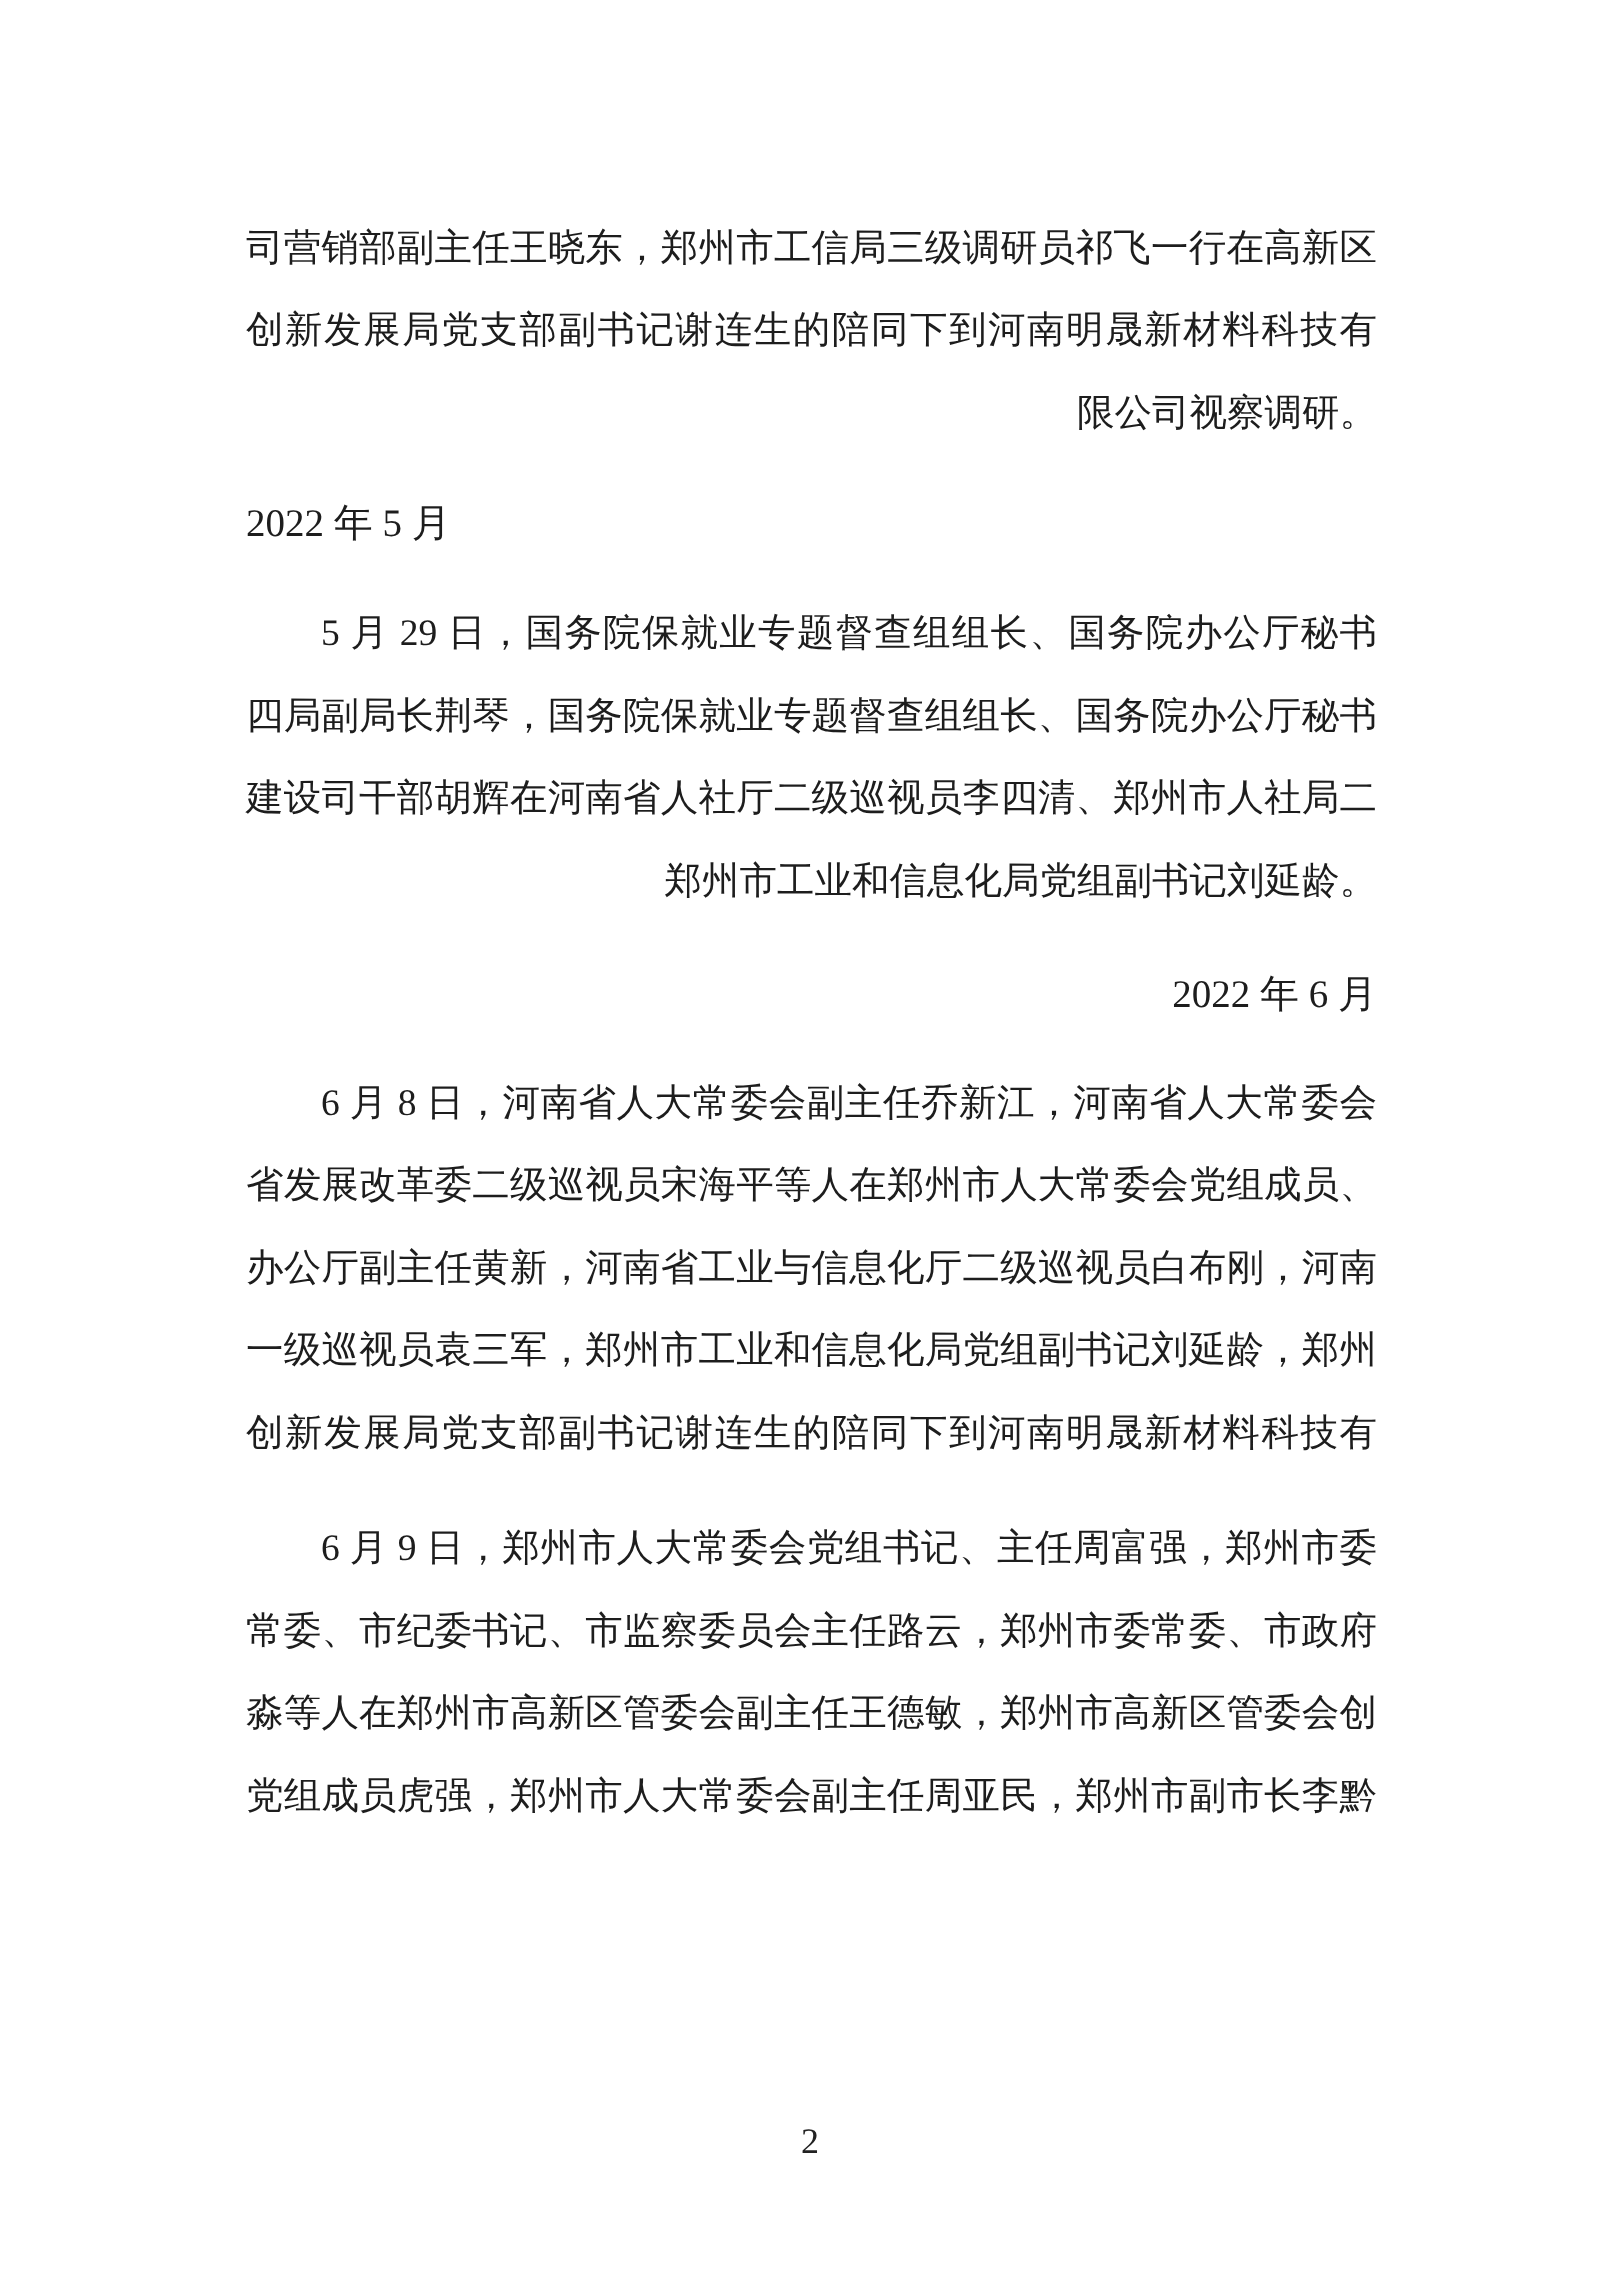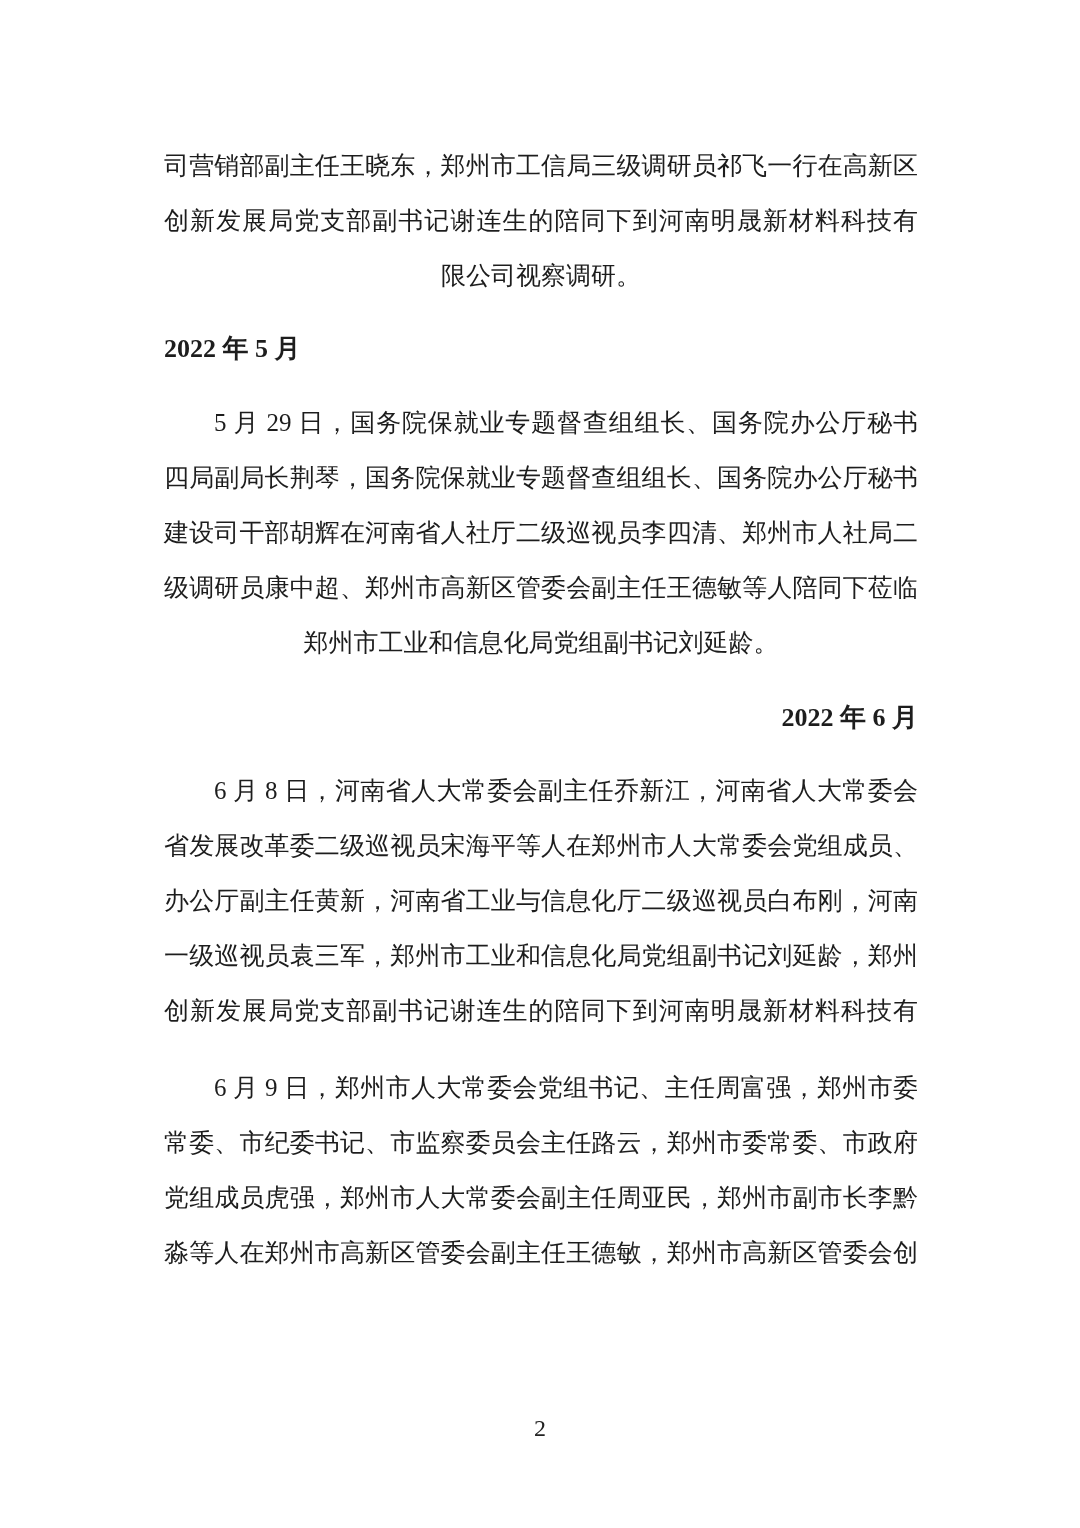--- a/index.html
+++ b/index.html
@@ -27,31 +27,31 @@
     font-size: 25px;
     line-height: 55px;
     height: 55px;
     white-space: nowrap;
     text-align: left;
   }
   .line.justify {
     text-align: justify;
     text-align-last: justify;
   }
-  .line.left { text-align: center; }
+  .line.left { text-align: right; }
   .line.tight {
     text-align: left;
     letter-spacing: -0.72px;
   }
   .line.indent { text-indent: 50px; }
   .heading {
     font-size: 26px;
     line-height: 55px;
     height: 55px;
-    font-weight: bold;
+    font-weight: normal;
   }
   
   .content > :nth-child(2) { margin-top: 18px; }  
   .content > :nth-child(3) { margin-top: 19px; }  
   .content > :nth-child(4) { margin-top: 20px; text-align: right; }  
   .content > :nth-child(5) { margin-top: 18px; }  
   .content > :nth-child(6) { margin-top: 22px; }  
   .page-number {
     position: absolute;
     left: 0;
@@ -71,32 +71,31 @@
       <div class="paragraph">
         <div class="line justify">司营销部副主任王晓东，郑州市工信局三级调研员祁飞一行在高新区</div>
         <div class="line justify">创新发展局党支部副书记谢连生的陪同下到河南明晟新材料科技有</div>
         <div class="line left">限公司视察调研。</div>
       </div>
       <div class="heading">2022 年 5 月</div>
       <div class="paragraph">
         <div class="line justify indent">5 月 29 日，国务院保就业专题督查组组长、国务院办公厅秘书</div>
         <div class="line justify">四局副局长荆琴，国务院保就业专题督查组组长、国务院办公厅秘书</div>
         <div class="line justify">建设司干部胡辉在河南省人社厅二级巡视员李四清、郑州市人社局二</div>
-        <div class="line justify">级调研员康中超、郑州市高新区管委会副主任王德敏等人陪同下莅临</div>
         <div class="line left">郑州市工业和信息化局党组副书记刘延龄。</div>
       </div>
       <div class="heading">2022 年 6 月</div>
       <div class="paragraph">
         <div class="line justify indent">6 月 8 日，河南省人大常委会副主任乔新江，河南省人大常委会</div>
         <div class="line justify">省发展改革委二级巡视员宋海平等人在郑州市人大常委会党组成员、</div>
         <div class="line justify">办公厅副主任黄新，河南省工业与信息化厅二级巡视员白布刚，河南</div>
         <div class="line justify">一级巡视员袁三军，郑州市工业和信息化局党组副书记刘延龄，郑州</div>
         <div class="line justify">创新发展局党支部副书记谢连生的陪同下到河南明晟新材料科技有</div>
       </div>
       <div class="paragraph">
         <div class="line justify indent">6 月 9 日，郑州市人大常委会党组书记、主任周富强，郑州市委</div>
         <div class="line justify">常委、市纪委书记、市监察委员会主任路云，郑州市委常委、市政府</div>
+        <div class="line justify">淼等人在郑州市高新区管委会副主任王德敏，郑州市高新区管委会创</div>
         <div class="line justify">党组成员虎强，郑州市人大常委会副主任周亚民，郑州市副市长李黔</div>
-        <div class="line justify">淼等人在郑州市高新区管委会副主任王德敏，郑州市高新区管委会创</div>
       </div>
     </div>
   <div class="page-number">2</div>
 </div>
 
 </body></html>

